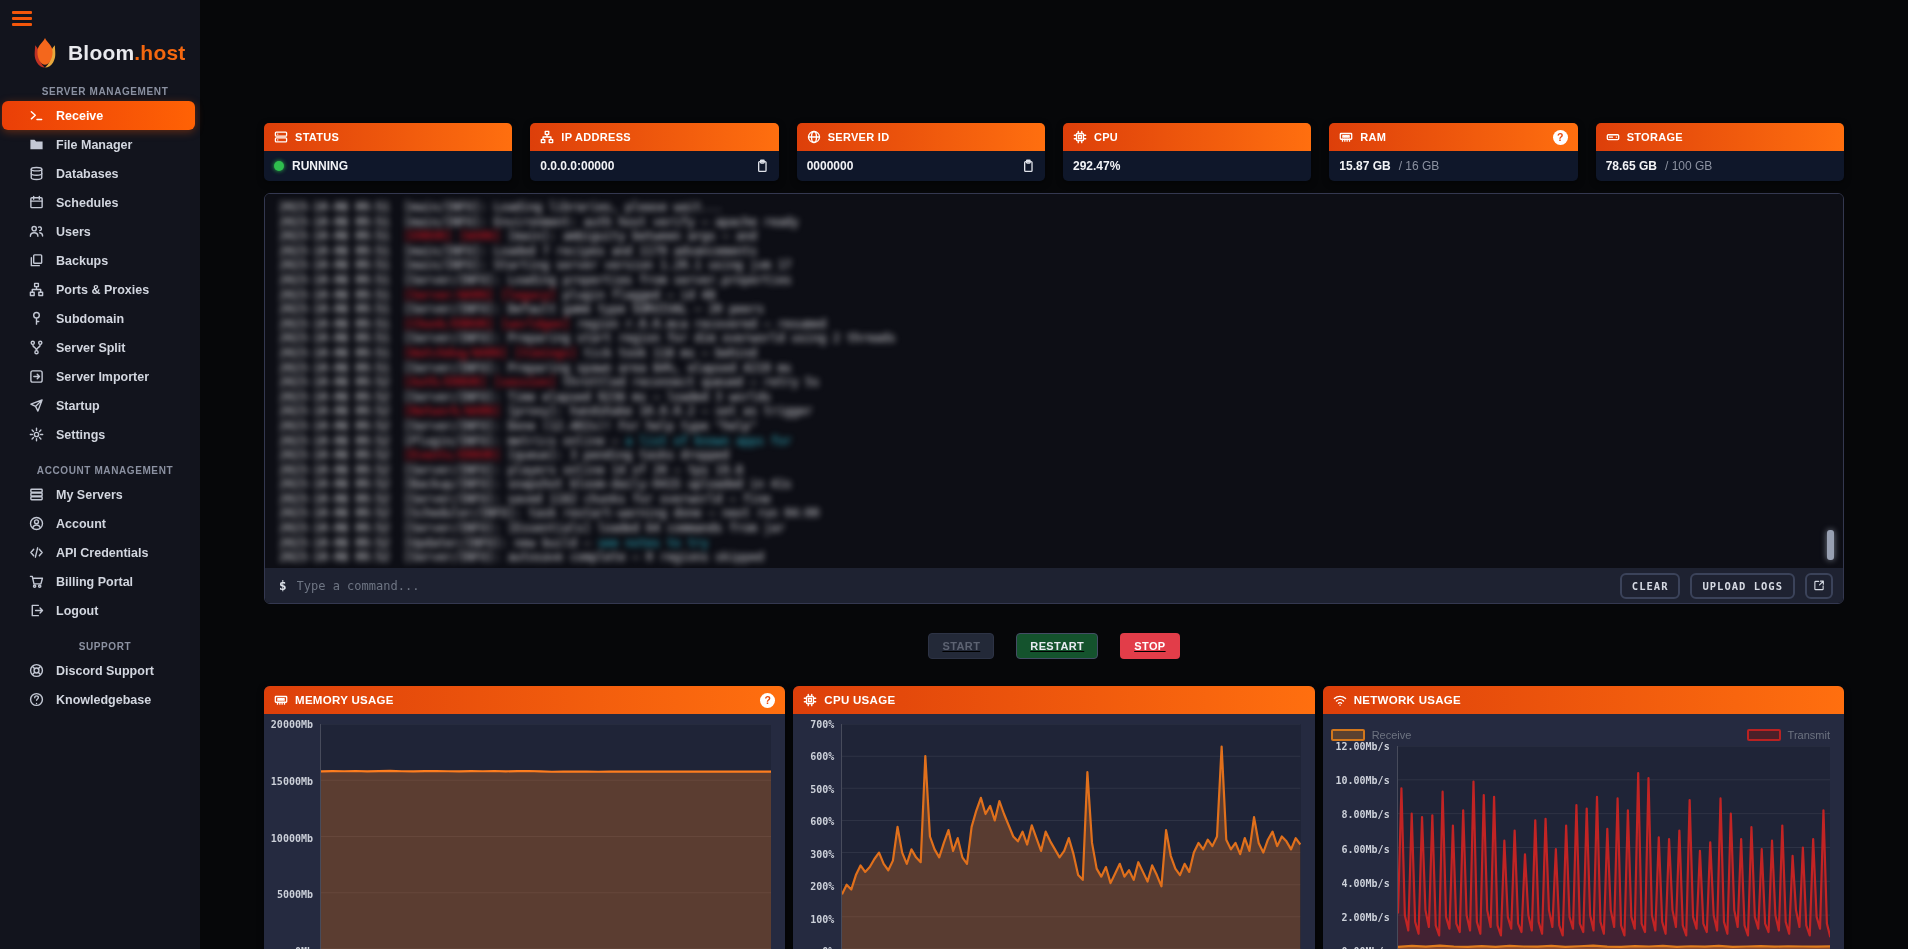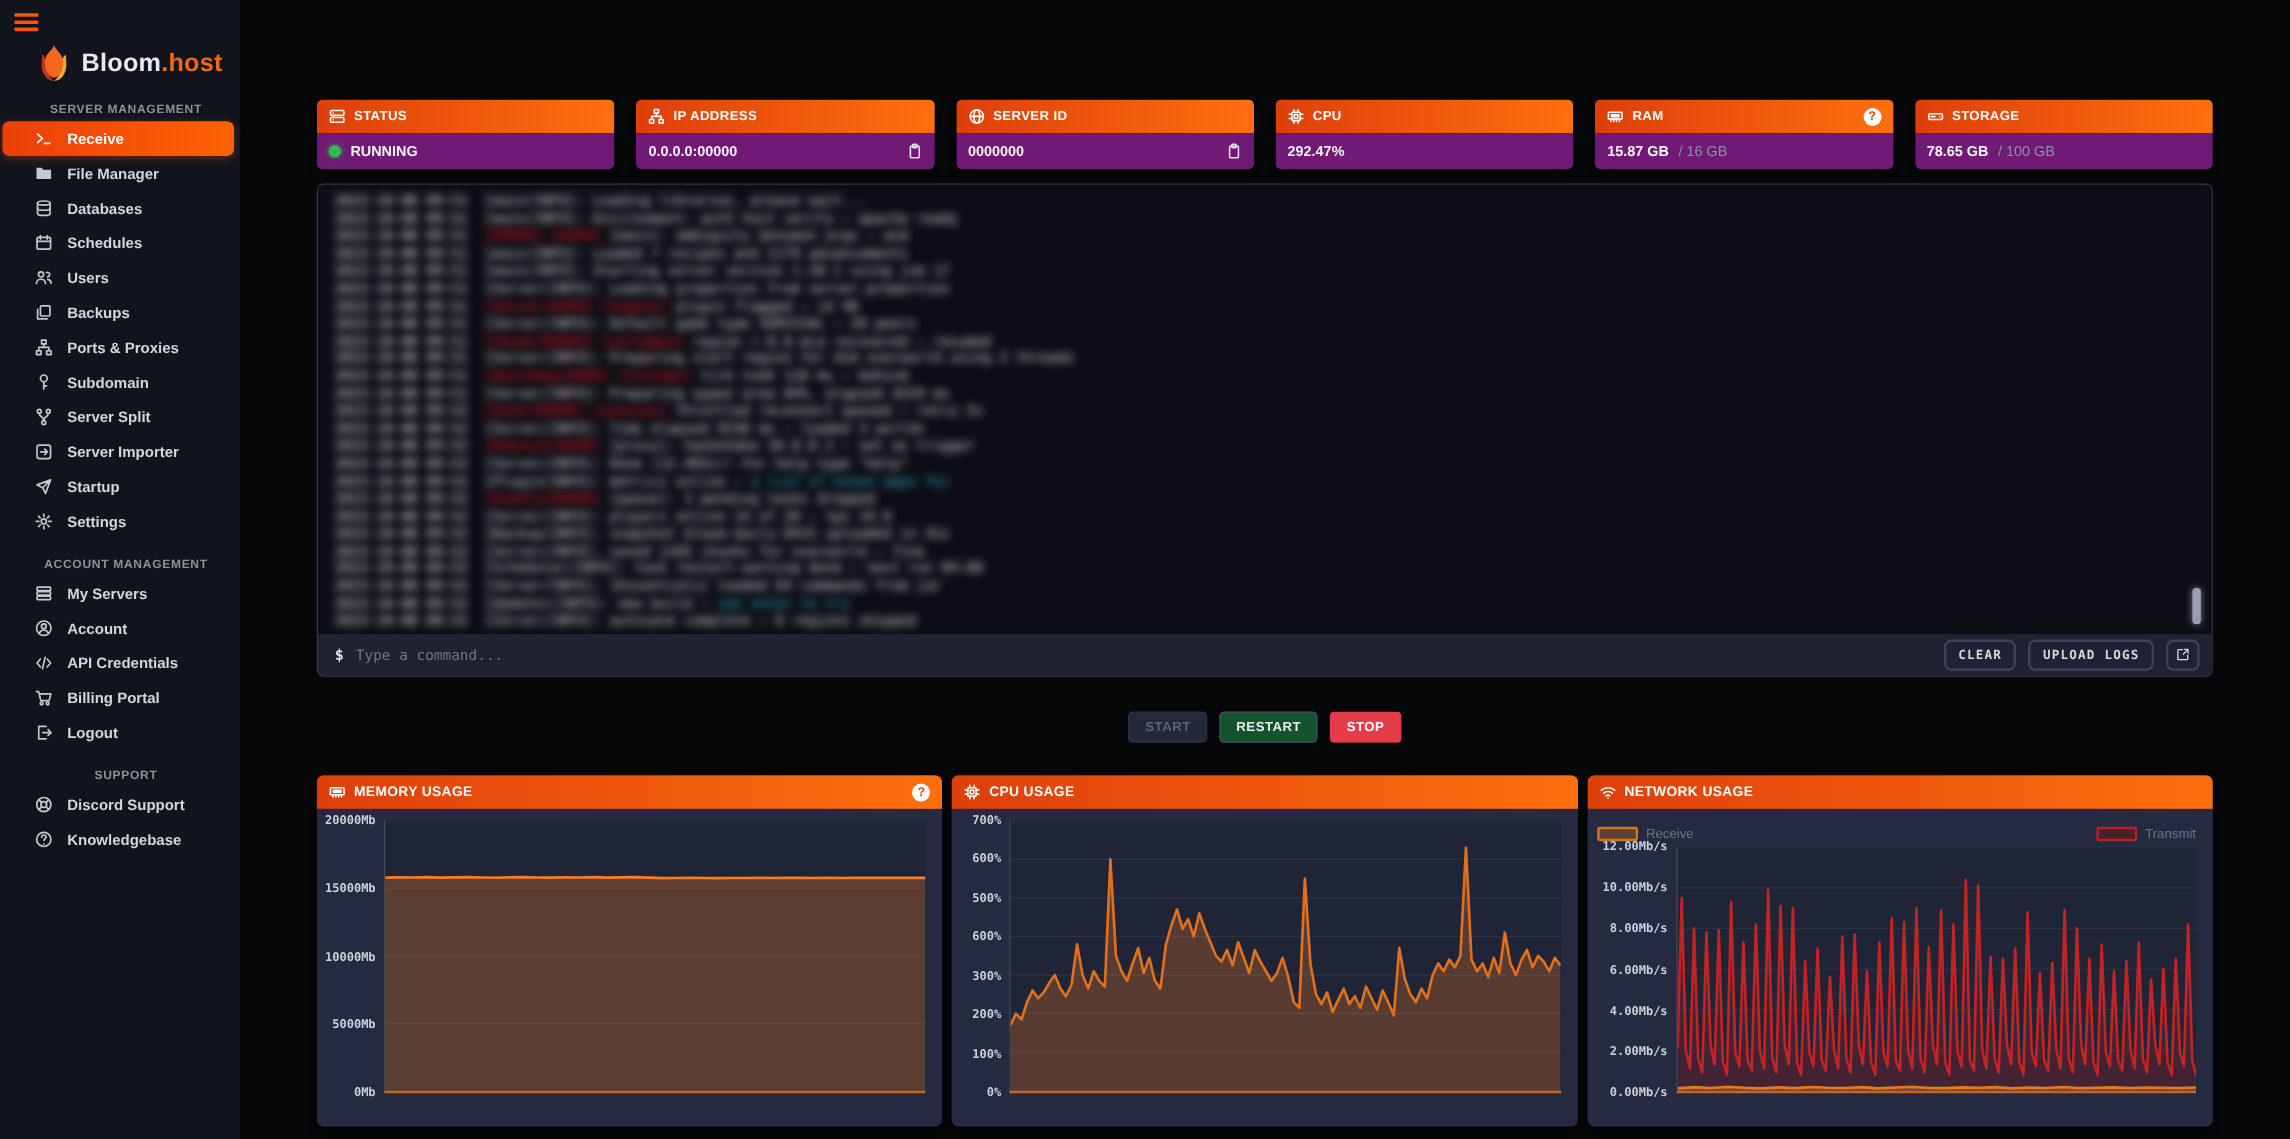--- a/index.html
+++ b/index.html
@@ -18,28 +18,28 @@
   .side-item { display:flex; align-items:center; gap:12px; height:29px; padding-left:27px; color:#d2d6df; font-size:12.5px; font-weight:bold; cursor:pointer; border-radius:6px; margin:0 5px 0 2px; }
   .side-item .side-icon { width:15px; height:15px; color:#c3c8d4; display:inline-flex; }
   .side-item.active { background:linear-gradient(90deg,#ea3f07,#ff6205); color:#ffffff; box-shadow:0 2px 8px rgba(244,86,10,.35); }
   .side-item.active .side-icon { color:#ffffff; }
   .side-icon svg, .icon svg { width:100%; height:100%; display:block; }
 
   
   .main { flex:1; padding:83px 64px 0 64px; }
 
   
-  .cards { display:flex; gap:18px; }
+  .cards { display:flex; gap:18px;margin-top:40px; }
   .card { flex:1; border-radius:5px; overflow:hidden; box-shadow:0 2px 6px rgba(0,0,0,.5); }
   .card-head { height:28px; background:linear-gradient(90deg,#dd3f0a,#ff6f0f); display:flex; align-items:center; gap:7px; padding:0 10px; color:#fff; }
   .card-head .label { font-size:11px; font-weight:bold; letter-spacing:.3px; }
   .card-head .icon { width:14px; height:14px; color:#fff; display:inline-flex; }
   .card-head .spacer { flex:1; }
   .help-badge { width:15px; height:15px; background:#fff; color:#e8480a; border-radius:50%; font-size:10.5px; font-weight:bold; display:flex; align-items:center; justify-content:center; cursor:pointer; }
-  .card-body { height:30px; background:#701a75; display:flex; align-items:center; gap:8px; padding:0 10px; }
+  .card-body { height:30px; background:#0f172a; display:flex; align-items:center; gap:8px; padding:0 10px; }
   .card-body .val { font-size:12px; font-weight:bold; color:#f2f3f6; }
   .card-body .sub { font-size:12px; color:#8b91a0; font-weight:normal; }
   .status-dot { width:10px; height:10px; border-radius:50%; background:#2fbe4e; box-shadow:0 0 4px #2fbe4e; }
   .copy-btn { margin-left:auto; width:14px; height:16px; color:#dfe2e9; cursor:pointer; display:inline-flex; background:none; border:none; }
 
   
   .console-panel { margin-top:12px; border-radius:6px; overflow:hidden; border:1px solid #343850; }
   .console-output { height:374px; background:#0d0e15; position:relative; padding:6px 14px 4px 14px; overflow:hidden; }
   .log { filter:blur(3.4px); font-family:"DejaVu Sans Mono", monospace; font-size:11.5px; line-height:14.6px; white-space:nowrap; }
   .log-line .lt { color:#e9e9ec; margin-right:14px; }
@@ -47,21 +47,21 @@
   .scroll-thumb { position:absolute; right:9px; bottom:8px; width:7px; height:30px; background:#98a0b2; border-radius:3px; box-shadow:0 0 6px rgba(200,210,230,.6); cursor:pointer; }
   .command-bar { height:35px; background:#1e2231; display:flex; align-items:center; padding:0 10px 0 14px; gap:10px; }
   .prompt { color:#dfe3ea; font-family:"DejaVu Sans Mono", monospace; font-size:12.5px; font-weight:bold; }
   .cmd-input { flex:1; background:transparent; border:none; outline:none; color:#c6cad4; font-family:"DejaVu Sans Mono", monospace; font-size:12px; }
   .cmd-input::placeholder { color:#70768456; color:#6e7583; }
   .console-btn { background:transparent; border:2px solid #3b435a; border-radius:6px; color:#d5d9e2; font-family:"DejaVu Sans Mono", monospace; font-size:10.5px; font-weight:bold; letter-spacing:1px; padding:5px 10px; cursor:pointer; }
   .popout-btn { width:28px; height:26px; padding:4px 6px; display:inline-flex; align-items:center; justify-content:center; }
   .popout-btn .icon { width:13px; height:13px; }
 
   
-  .power-row { display:flex; justify-content:center; gap:10px; margin-top:29px; }
+  .power-row { display:flex; justify-content:center; gap:22px; margin-top:29px;text-decoration:underline; }
   .pbtn { font-size:11px; font-weight:bold; letter-spacing:.4px; border-radius:4px; padding:6px 13px; cursor:pointer; border:1px solid transparent; }
   .pbtn.start { background:#232938; color:#5d6372; border-color:#2d3345; cursor:default; }
   .pbtn.restart { background:#14532d; color:#e8ebf1; border-color:#444d65; }
   .pbtn.stop { background:#e23d49; color:#ffffff; }
 
   
   .charts { display:flex; gap:8px; margin-top:27px; }
   .chart-panel { flex:1; border-radius:6px; overflow:hidden; background:#252a40; height:293px; box-shadow:0 2px 6px rgba(0,0,0,.5); }
   .chart-header { height:28px; background:linear-gradient(90deg,#dd3f0a,#ff6f0f); display:flex; align-items:center; gap:7px; padding:0 10px; color:#fff; }
   .chart-header .label { font-size:11.5px; font-weight:bold; letter-spacing:.3px; }

